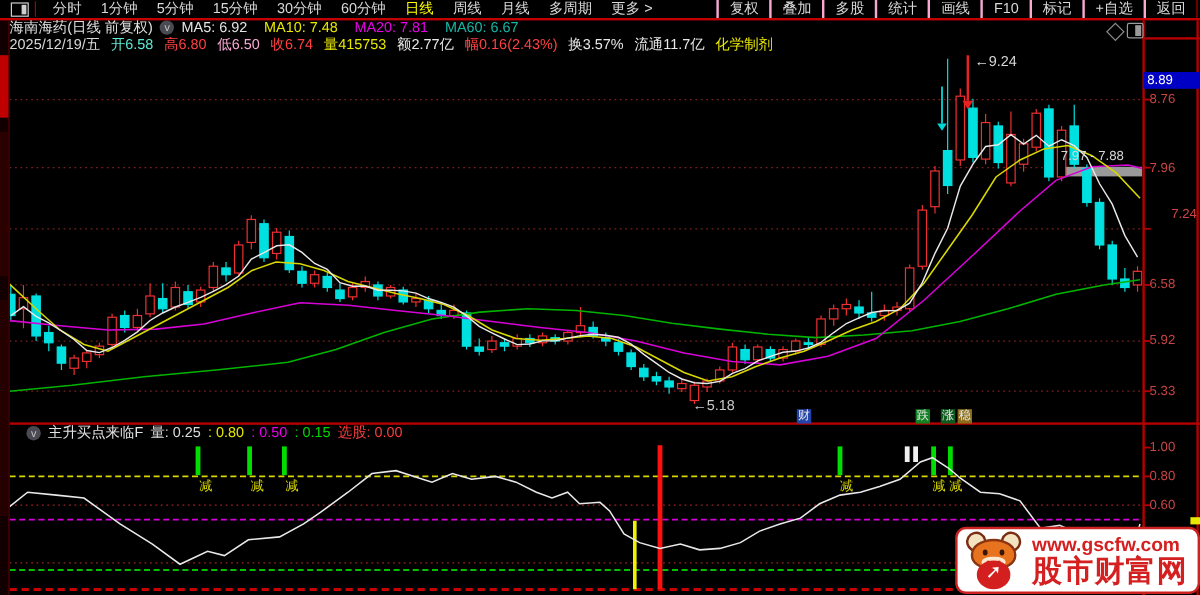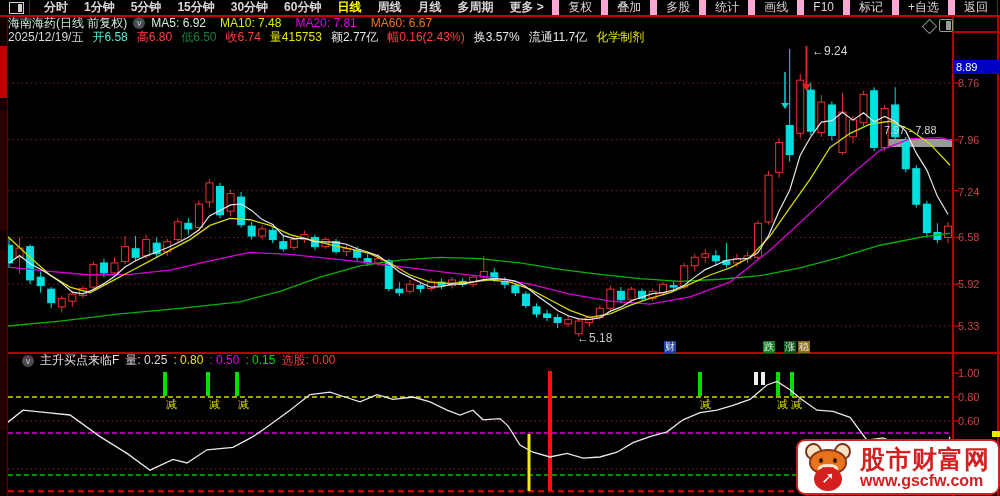--- a/index.html
+++ b/index.html
@@ -11,21 +11,21 @@
   .strip-seg{position:absolute;left:0;width:7px;}
   
   #menubar{position:absolute;left:0;top:0;width:1000px;height:15px;background:#000;
            border-bottom:2px solid #c40000;display:flex;align-items:center;z-index:5;font-size:12px;color:#d8d8d8;}
   #menu-win-icon{width:13px;height:10px;border:1px solid #cfcfcf;margin:0 5px 0 9px;position:relative;flex:none;}
   #menu-win-icon:after{content:"";position:absolute;right:1px;top:1px;bottom:1px;width:4px;background:#cfcfcf;}
   #menu-sep{width:1px;height:13px;background:#a00000;margin-right:6px;flex:none;}
   .mitem{padding:0 8px;white-space:nowrap;cursor:default;line-height:15px;}
   .mitem.active{color:#ffff00;}
   #menu-right{margin-left:auto;display:flex;height:15px;margin-right:2px;}
-  .rmitem{padding:0 9px;border-left:7px solid #f9a8d4;line-height:14px;white-space:nowrap;}
+  .rmitem{padding:0 9px;border-left:2px solid #f9a8d4;line-height:14px;white-space:nowrap;}
   .rmitem:last-child{border-right:1px solid #b00000;}
   
   #titlebar{position:absolute;left:8px;top:16px;width:940px;height:14px;display:flex;align-items:center;
             font-size:12px;color:#e0e0e0;z-index:5;white-space:nowrap;}
   .chev-circle{width:12px;height:12px;border-radius:50%;background:#4a4a52;color:#c8c8c8;font-size:9px;
                line-height:12px;text-align:center;margin:0 6px;flex:none;}
   .ma-item{margin-right:14px;}
   #infobar{position:absolute;left:8px;top:30px;width:860px;height:14px;display:flex;align-items:center;
            font-size:12px;z-index:5;white-space:nowrap;}
   #infobar span{margin-right:9px;}
@@ -79,21 +79,21 @@
 
   <div id="left-strip">
     <div class="strip-seg" style="top:46px;height:52px;background:#c00000;"></div>
     <div class="strip-seg" style="top:110px;height:120px;background:#2a0000;"></div>
     <div class="strip-seg" style="top:250px;height:180px;background:#240000;"></div>
   </div>
 
   <div id="menubar">
     <div id="menu-win-icon"></div>
     <div id="menu-sep"></div>
-    <div id="menu-left" style="display: flex; font-weight: bold;">
+    <div id="menu-left" style="display: flex;">
         <div class="mitem">分时</div>
         <div class="mitem">1分钟</div>
         <div class="mitem">5分钟</div>
         <div class="mitem">15分钟</div>
         <div class="mitem">30分钟</div>
         <div class="mitem">60分钟</div>
         <div class="mitem active">日线</div>
         <div class="mitem">周线</div>
         <div class="mitem">月线</div>
         <div class="mitem">多周期</div>
@@ -108,28 +108,28 @@
         <div class="rmitem">F10</div>
         <div class="rmitem">标记</div>
         <div class="rmitem">+自选</div>
         <div class="rmitem">返回</div>
       </div>
   </div>
 
   <div id="titlebar">
     <span>海南海药(日线 前复权)</span>
     <span class="chev-circle">v</span>
-    <span id="ma-list"><span class="ma-item" style="color: rgb(228, 228, 228);">MA5: 6.92</span><span class="ma-item" style="color: rgb(232, 232, 0);">MA10: 7.48</span><span class="ma-item" style="color: rgb(232, 0, 232);">MA20: 7.81</span><span class="ma-item" style="color: #f97316;">MA60: 6.67</span></span>
+    <span id="ma-list"><span class="ma-item" style="color: rgb(228, 228, 228);">MA5: 6.92</span><span class="ma-item" style="color: rgb(232, 232, 0);">MA10: 7.48</span><span class="ma-item" style="color: rgb(232, 0, 232);">MA20: 7.81</span><span class="ma-item" style="color: #14b8a6;">MA60: 6.67</span></span>
   </div>
 
   <div id="infobar">
       <span style="color: rgb(216, 216, 216);">2025/12/19/五</span>
       <span style="color: #5eead4;">开6.58</span>
       <span style="color: rgb(255, 64, 64);">高6.80</span>
-      <span style="color: #15803d;">低6.50</span>
+      <span style="color: #f9a8d4;">低6.50</span>
       <span style="color: rgb(255, 64, 64);">收6.74</span>
       <span style="color: rgb(232, 232, 0);">量415753</span>
       <span style="color: rgb(232, 232, 232);">额2.77亿</span>
       <span style="color: rgb(255, 64, 64);">幅0.16(2.43%)</span>
       <span style="color: rgb(232, 232, 232);">换3.57%</span>
       <span style="color: rgb(232, 232, 232);">流通11.7亿</span>
       <span style="color: rgb(232, 232, 0);">化学制剂</span>
     </div>
 
   <svg id="gfx" width="1000" height="496">
@@ -370,21 +370,21 @@
 
   <div class="hline" style="left:952px;top:31px;width:48px;height:2px;"></div>
   <div class="vline" style="left:952px;top:15px;width:2px;height:481px;"></div>
   <div class="vline" style="left:997px;top:15px;width:2px;height:481px;"></div>
   <div class="hline" style="left:0;top:352px;width:1000px;height:2px;"></div>
 
   <div id="cur-price" style="top: 60px;">8.89</div>
   <div id="main-axis">
       <div class="axis-label" style="top: 77px;">8.76</div>
       <div class="axis-label" style="top: 133.677px;">7.96</div>
-      <div class="axis-label" style="top: 186px;">7.24</div>
+      <div class="axis-label" style="top: 173px; margin-left: 18px;">7.24</div>
       <div class="axis-label" style="top: 231.446px;">6.58</div>
       <div class="axis-label" style="top: 278.204px;">5.92</div>
       <div class="axis-label" style="top: 320.004px;">5.33</div>
     </div>
   <div id="panel-axis">
       <div class="axis-label" style="top: 367px;">1.00</div>
       <div class="axis-label" style="top: 391px;">0.80</div>
       <div class="axis-label" style="top: 415px;">0.60</div>
     </div>
 
@@ -424,17 +424,17 @@
           <div class="eye e1"></div>
           <div class="eye e2"></div>
         <div id="muzzle">
             <i class="n1"></i>
             <i class="n2"></i>
           </div>
         </div>
       <div id="bull-body">➚</div>
     </div>
     <div id="wm-text">
+      <div id="wm-url">www.gscfw.com</div>
       <div id="wm-title">股市财富网</div>
-      <div id="wm-url">www.gscfw.com</div>
     </div>
   </div>
 </div>
 
 </body></html>

